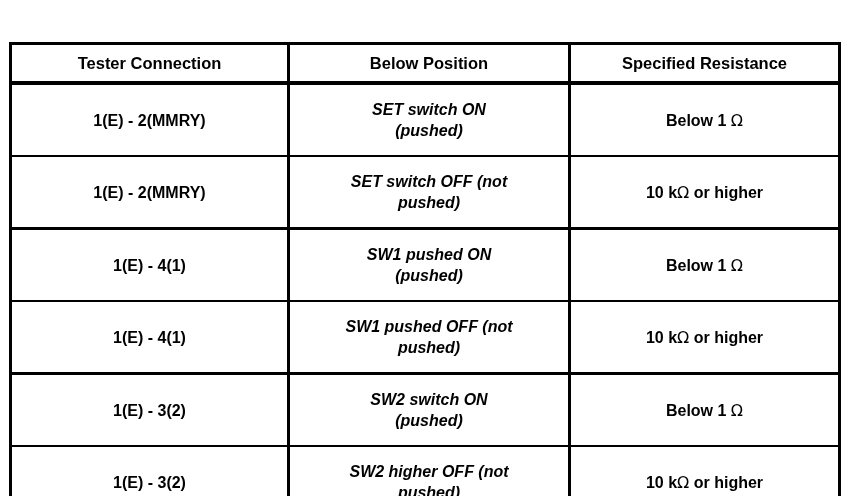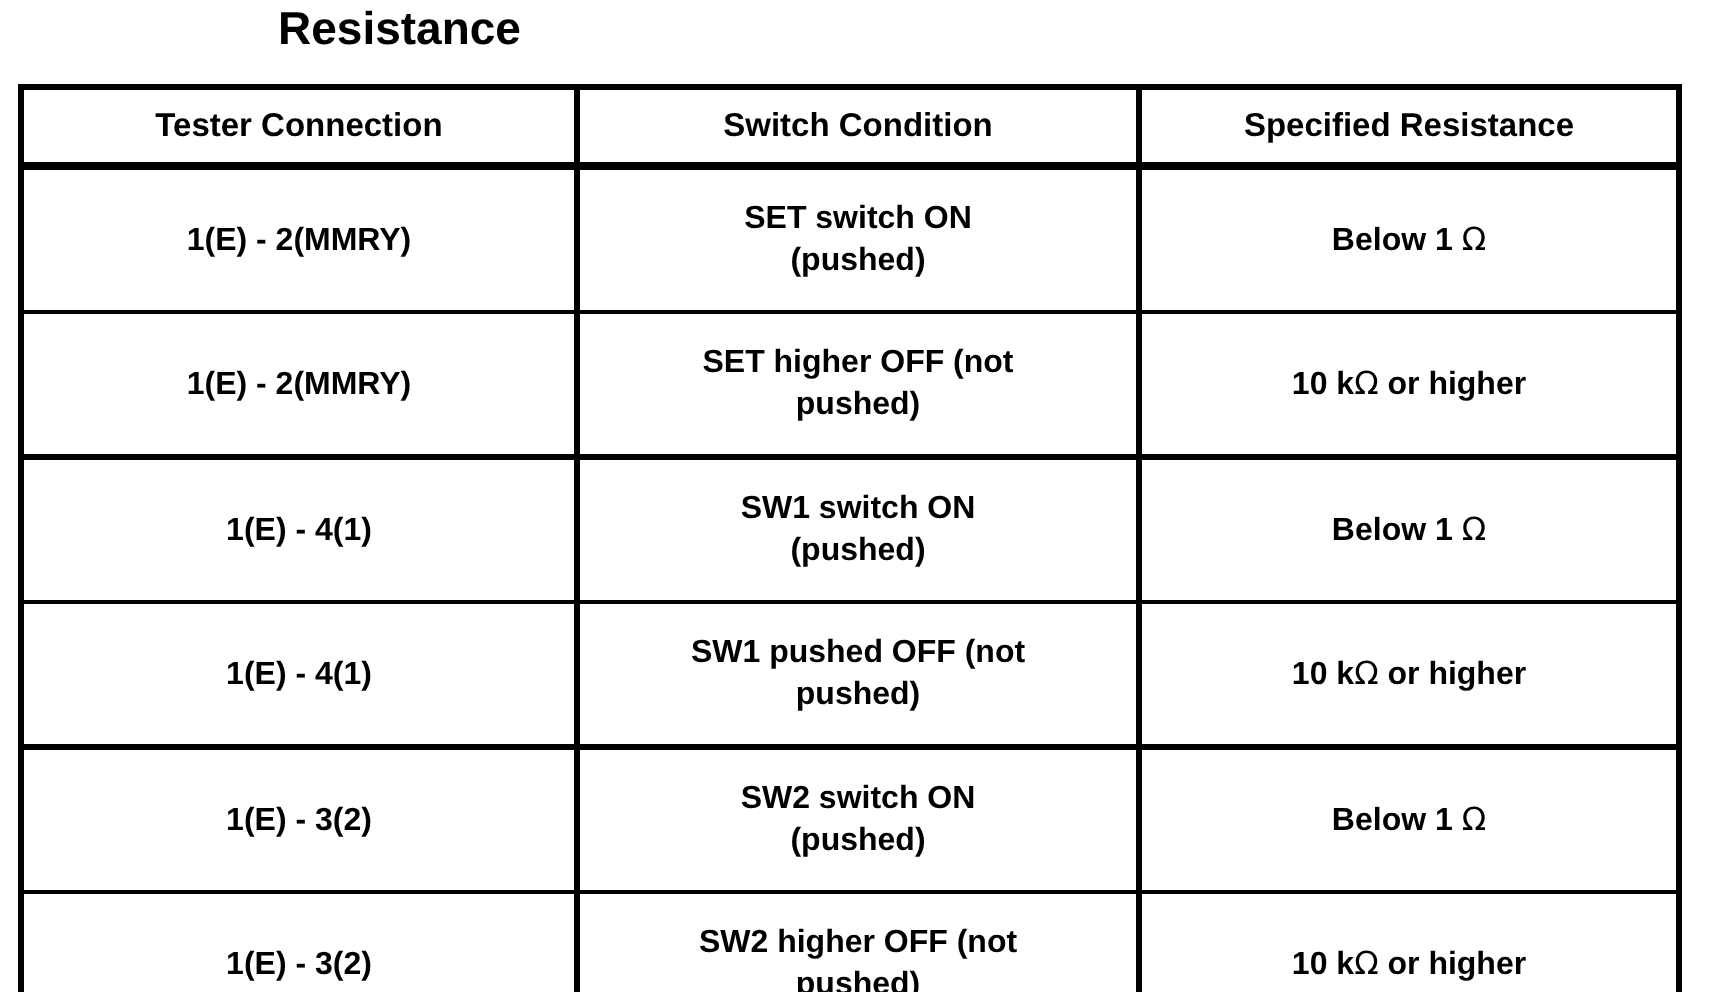--- a/index.html
+++ b/index.html
@@ -102,39 +102,39 @@
 
   
   .ohm {
     font-family: "DejaVu Sans", sans-serif;
     font-weight: normal;
     font-size: 16px;
   }
 
   .cell-text {
     display: block;
+    font-style: italic;
   }
 </style>
 </head>
 <body>
 
 <div id="page">
 
-  <div class="doc-title">Resistance</div>
 
   <table class="spec-table">
     <colgroup>
       <col class="c1">
       <col class="c2">
       <col class="c3">
     </colgroup>
     <thead>
       <tr>
         <th>Tester Connection</th>
-        <th>Switch Condition</th>
+        <th>Below Position</th>
         <th>Specified Resistance</th>
       </tr>
     </thead>
     <tbody>
       <tr class="rule-row">
         <td></td>
         <td></td>
         <td></td>
       </tr>
 
@@ -143,30 +143,30 @@
         <td>
           <span class="cell-text">SET switch ON</span>
           <span class="cell-text">(pushed)</span>
         </td>
         <td><span>Below 1 </span><span class="ohm">Ω</span></td>
       </tr>
 
       <tr class="data-row group-end">
         <td>1(E) - 2(MMRY)</td>
         <td>
-          <span class="cell-text">SET higher OFF (not</span>
+          <span class="cell-text">SET switch OFF (not</span>
           <span class="cell-text">pushed)</span>
         </td>
         <td><span>10 k</span><span class="ohm">Ω</span><span> or higher</span></td>
       </tr>
 
       <tr class="data-row">
         <td>1(E) - 4(1)</td>
         <td>
-          <span class="cell-text">SW1 switch ON</span>
+          <span class="cell-text">SW1 pushed ON</span>
           <span class="cell-text">(pushed)</span>
         </td>
         <td><span>Below 1 </span><span class="ohm">Ω</span></td>
       </tr>
 
       <tr class="data-row group-end">
         <td>1(E) - 4(1)</td>
         <td>
           <span class="cell-text">SW1 pushed OFF (not</span>
           <span class="cell-text">pushed)</span>

